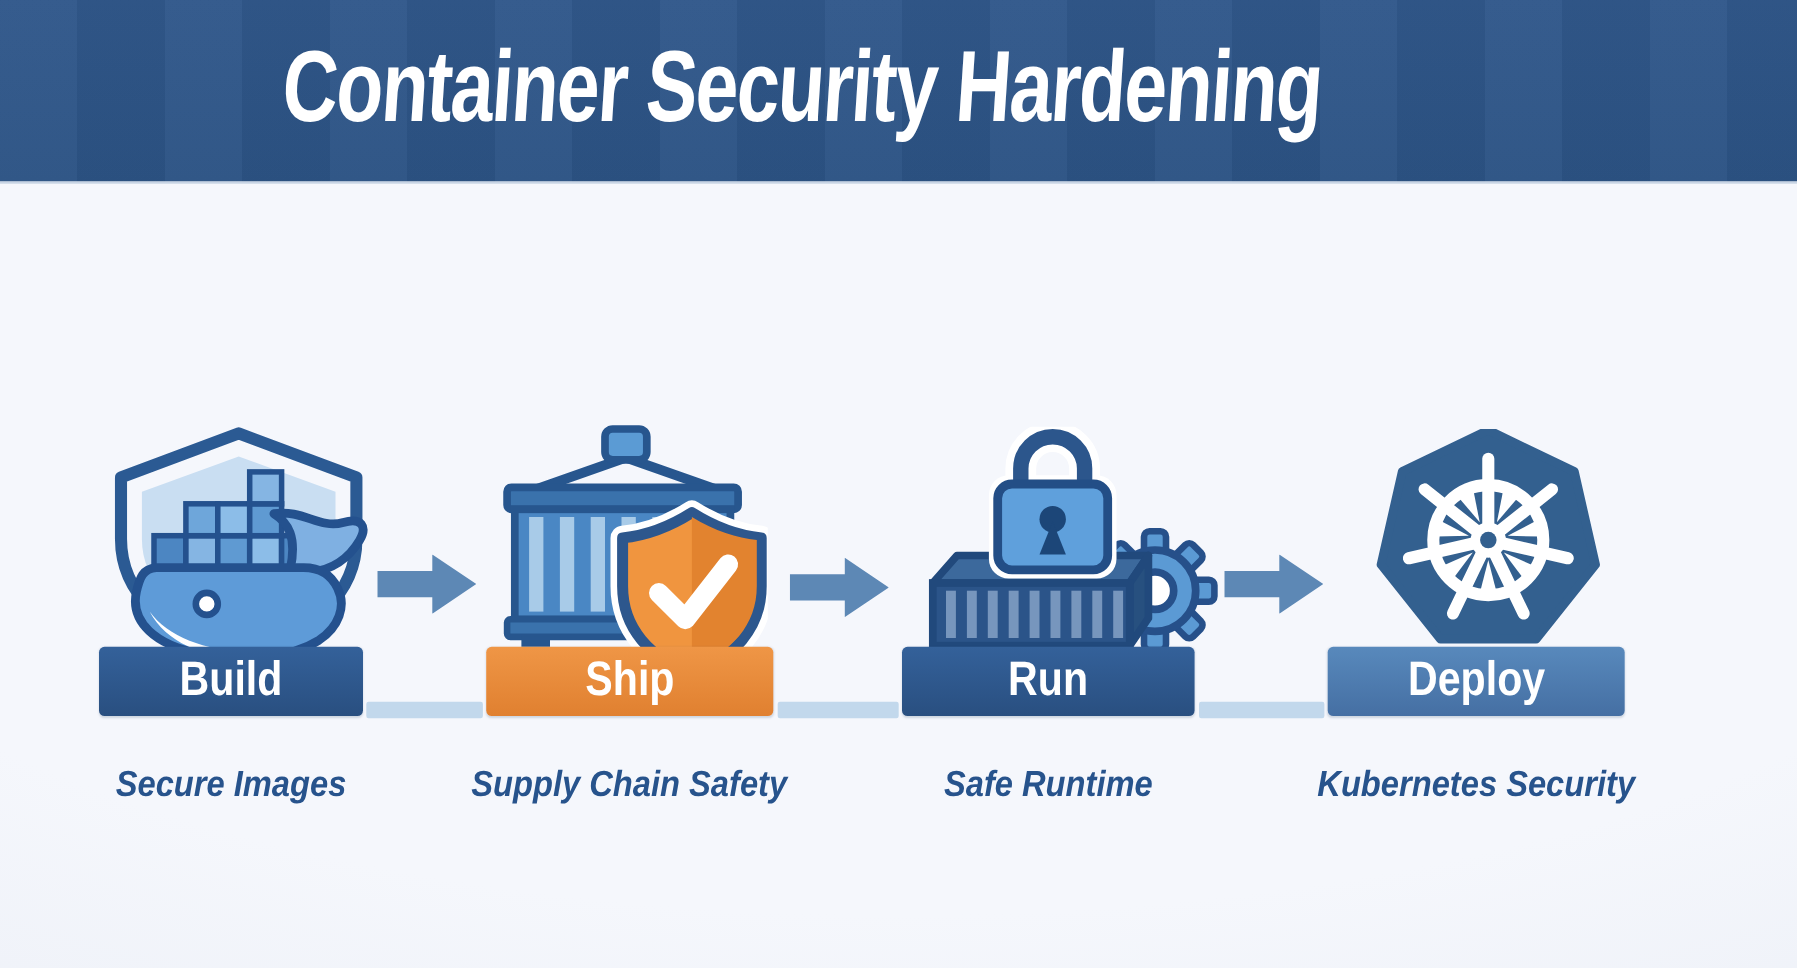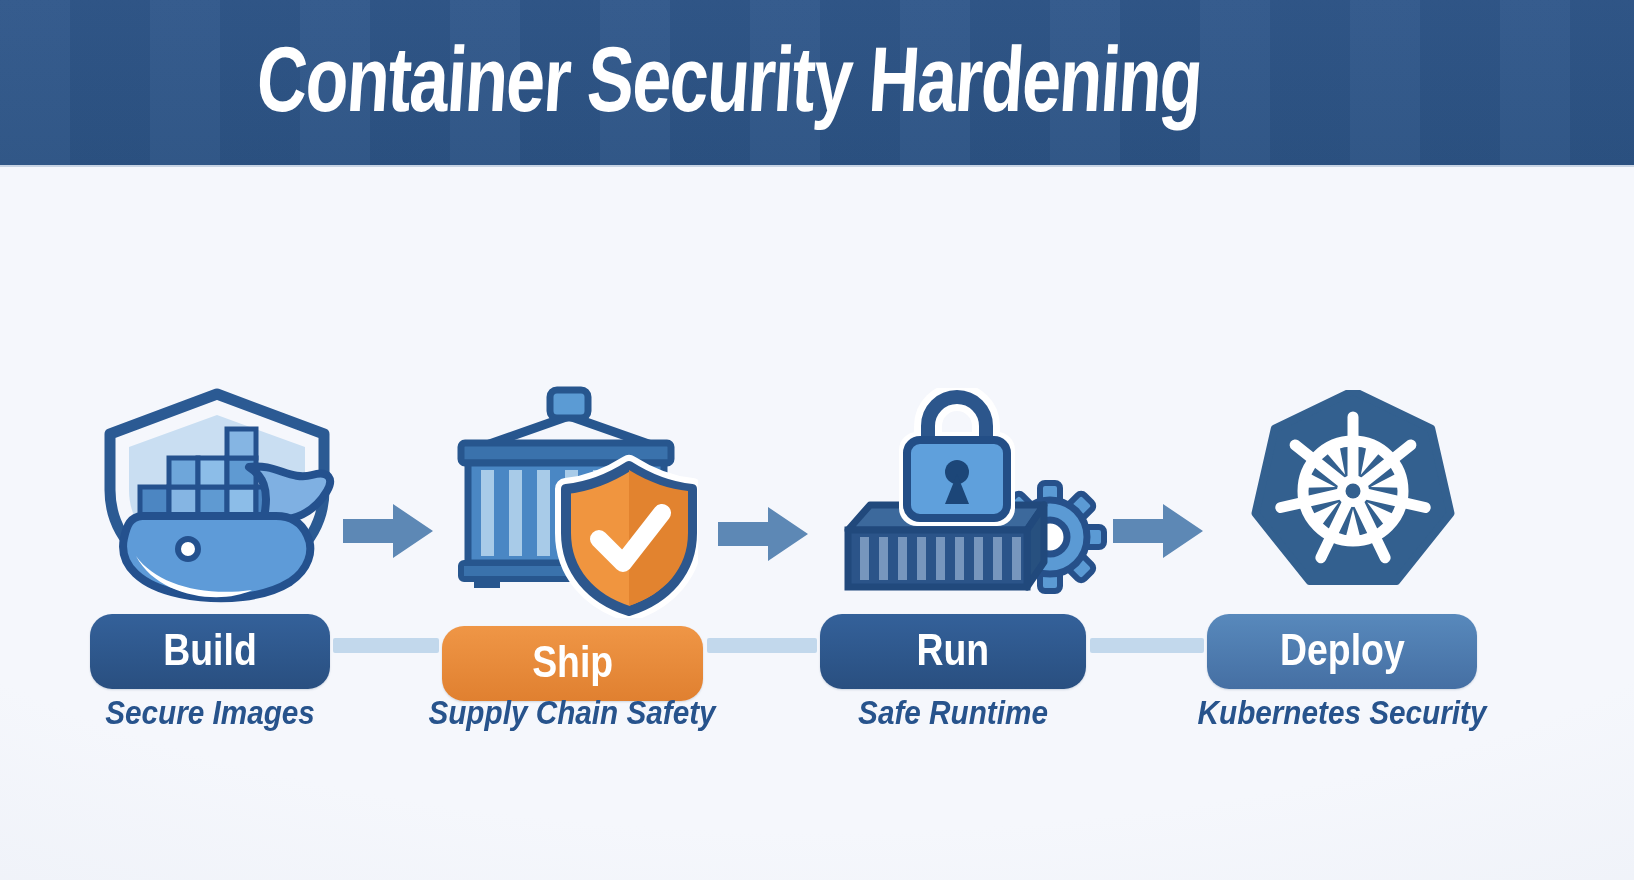--- a/index.html
+++ b/index.html
@@ -38,39 +38,39 @@
     transform-origin: center;
     margin-top: -6px;
   }
 
   
   .stage-icon { position: absolute; }
   .arrow { position: absolute; }
 
   .label-box {
     position: absolute;
-    top: 614px;
-    height: 75px;
-    border-radius: 22px;
+    top: 588px;
+    height: 63px;
+    border-radius: 5px;
     display: flex;
     align-items: center;
     justify-content: center;
     box-shadow: 0 1px 2px rgba(30,60,100,0.18);
   }
   .label-box span {
     color: #ffffff;
     font-size: 44px;
     font-weight: 700;
     letter-spacing: 0px;
     transform: scaleX(0.85);
     transform-origin: center;
     padding-bottom: 4px;
   }
   .box-build, .box-run { background: linear-gradient(#34619a, #294f80); }
-  .box-ship           { background: linear-gradient(#ef9646, #e08030); margin-top: 12px; }
+  .box-ship           { background: linear-gradient(#ef9646, #e08030); }
   .box-deploy         { background: linear-gradient(#5889bc, #456fa3); }
 
   .connector {
     position: absolute;
     top: 638px;
     height: 15px;
     background: #c2d8ec;
     border-radius: 2px;
   }
 

